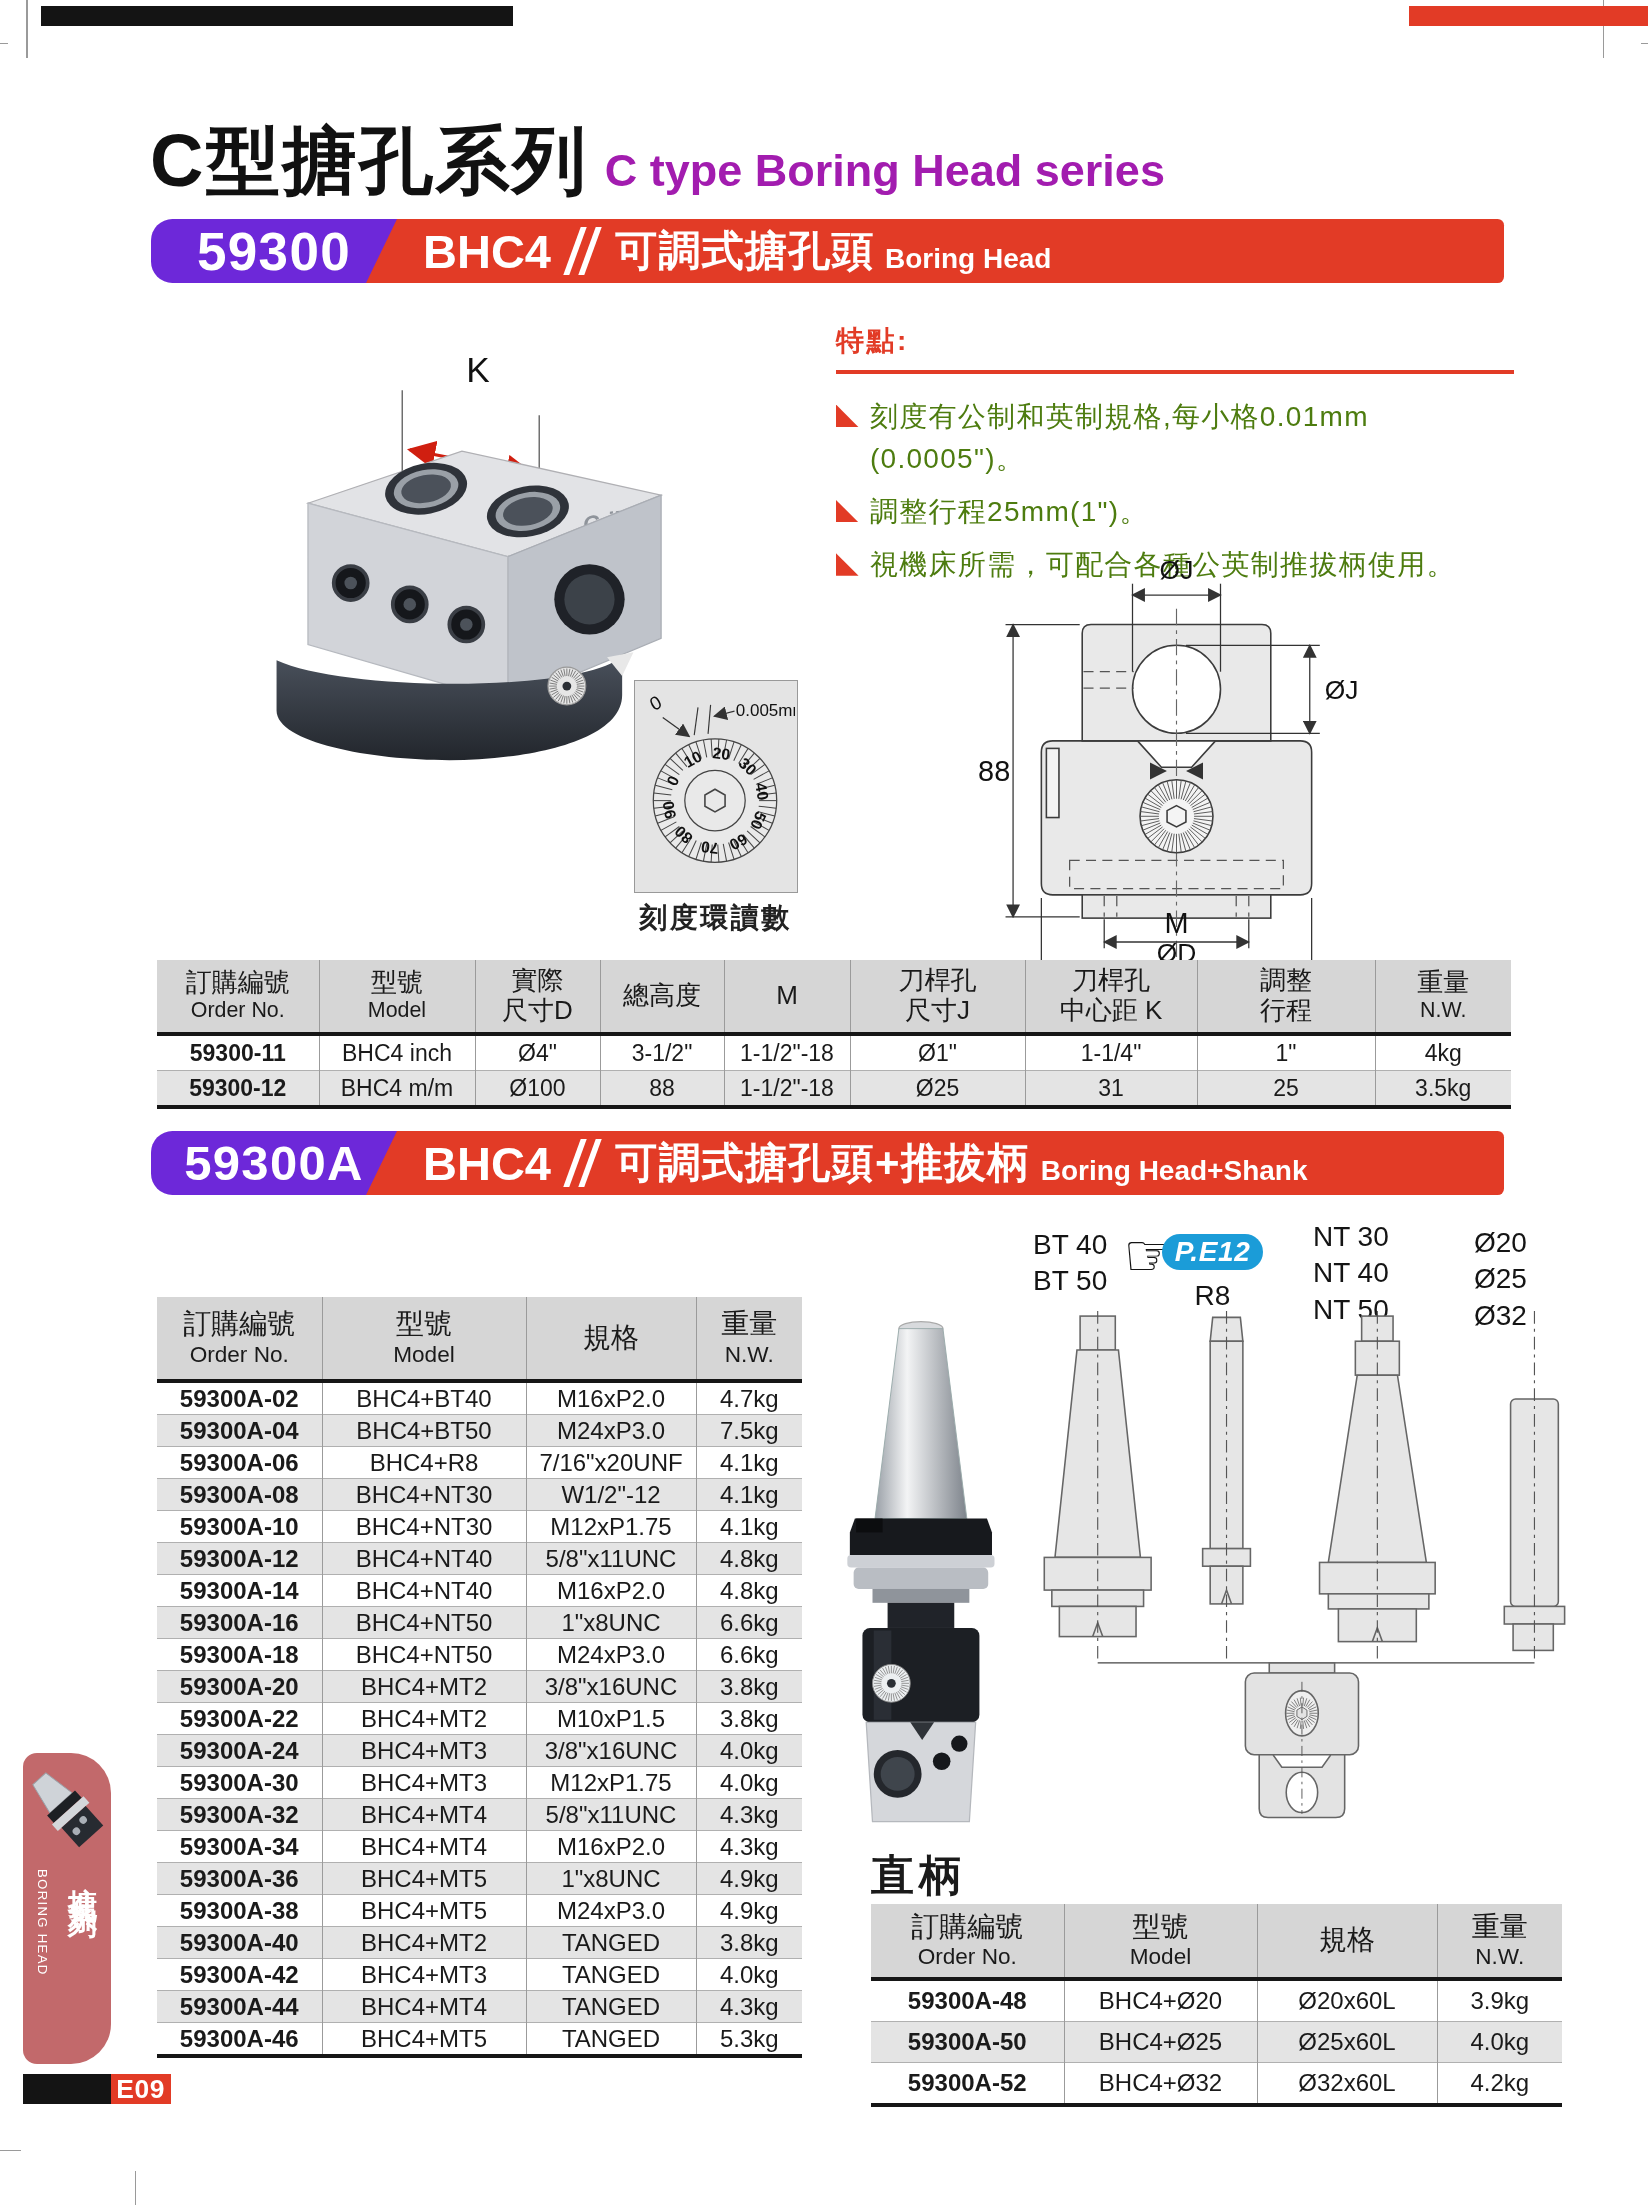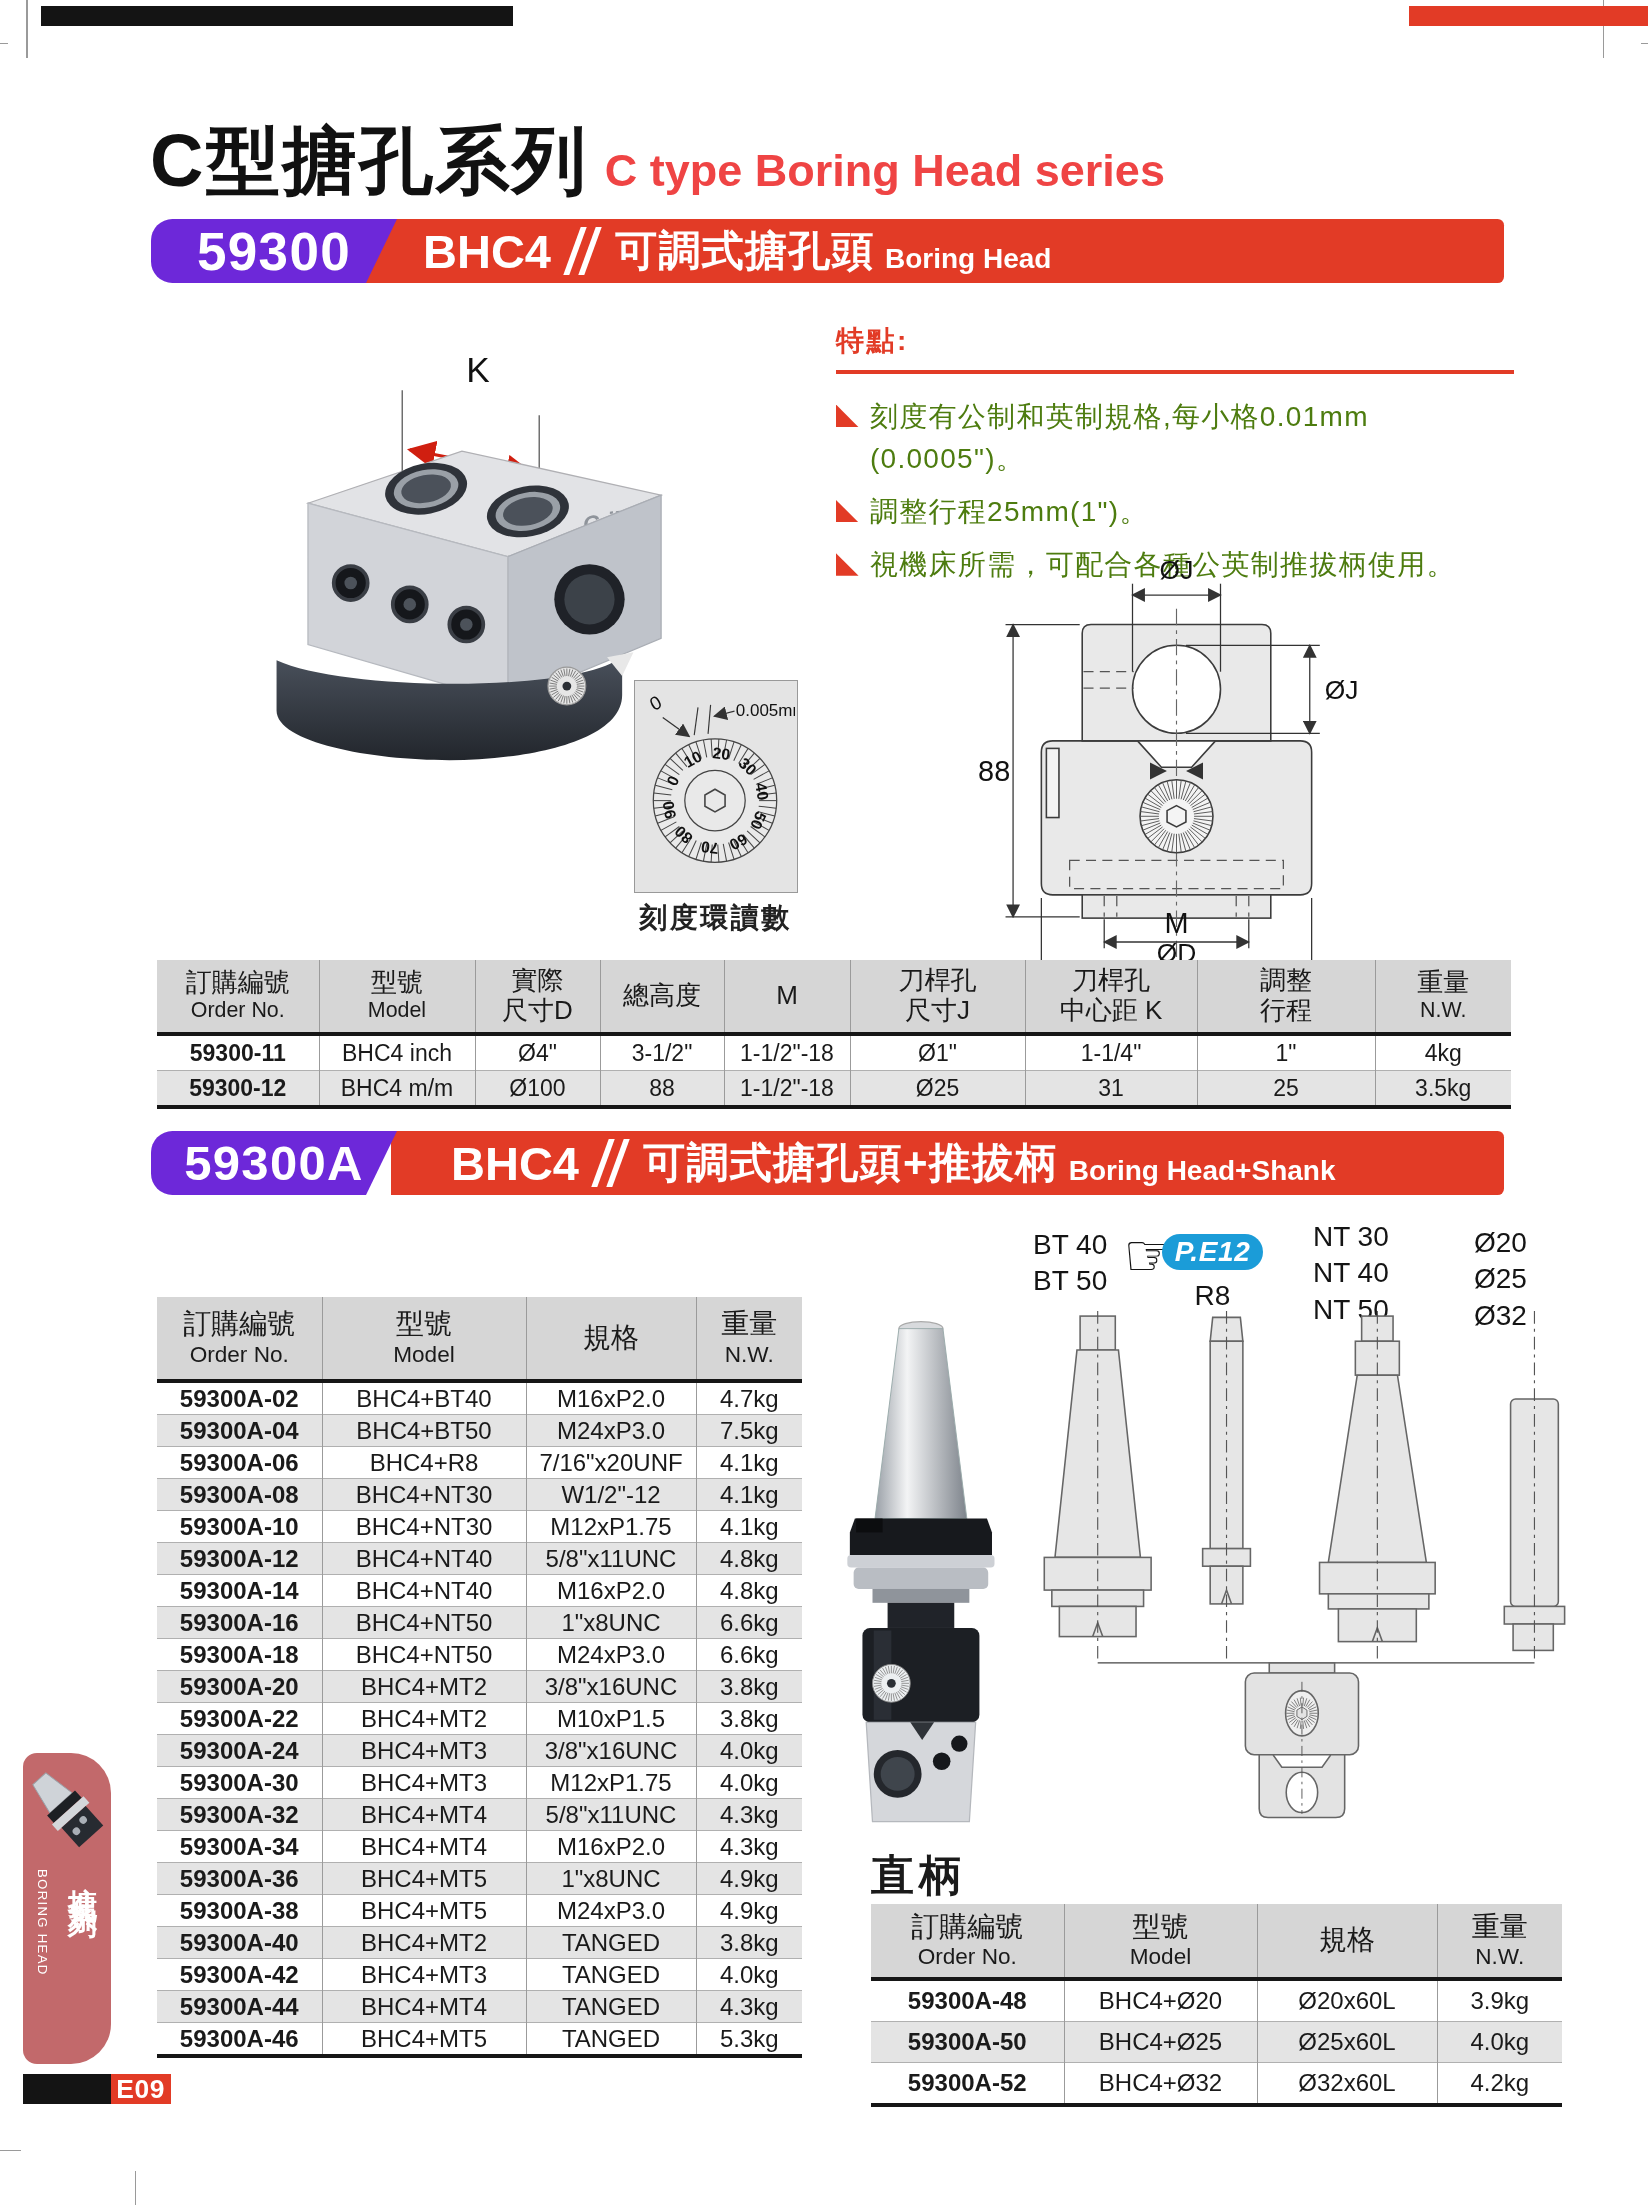--- a/index.html
+++ b/index.html
@@ -8,21 +8,21 @@
   .abs{position:absolute;}
   .cropmark{position:absolute;background:#9a9a9a;}
 
   
   .topbar-black{position:absolute;left:41px;top:6.3px;width:472px;height:20px;background:#141414;}
   .topbar-red{position:absolute;left:1409px;top:6.3px;width:240px;height:20px;background:#e23b26;}
 
   
   .title-row{position:absolute;left:150px;top:112px;white-space:nowrap;}
   .title-zh{font-size:74px;font-weight:700;letter-spacing:2.5px;color:#111;}
-  .title-en{font-size:45px;font-weight:700;color:#ef4444;margin-left:16.3px;}
+  .title-en{font-size:45px;font-weight:700;color:#a21caf;margin-left:16.3px;}
 
   
   .banner{position:absolute;left:151px;width:1353px;height:64px;display:flex;align-items:stretch;}
   .banner .code{position:relative;z-index:2;width:246px;background:#6d28d9;color:#fff;
       display:flex;align-items:center;justify-content:center;
       font-size:53px;font-weight:700;letter-spacing:1.3px;
       border-radius:21.4px 0 0 21.4px;
       clip-path:polygon(0 0,100% 0,calc(100% - 31px) 100%,0 100%);}
   .banner .rest{flex:1;margin-left:-34px;background:#e23b26;border-radius:0 6.3px 6.3px 0;
       display:flex;align-items:center;padding-left:60px;color:#fff;}
@@ -484,21 +484,21 @@
             <td>1-1/2"-18</td>
             <td>Ø25</td>
             <td>31</td>
             <td>25</td>
             <td>3.5kg</td>
           </tr>
         </tbody>
       </table>
   </div>
 
-  <div class="banner" style="top:1131px;gap:28px;">
+  <div class="banner" style="top:1131px;">
     <div class="code" style="font-size:49px;">59300A</div>
     <div class="rest">
       <span class="model">BHC4</span>
       <span class="chev"></span>
       <span class="chev c2"></span>
       <span class="b-zh">可調式搪孔頭+推拔柄</span>
       <span class="b-en">Boring Head+Shank</span>
     </div>
   </div>
 

